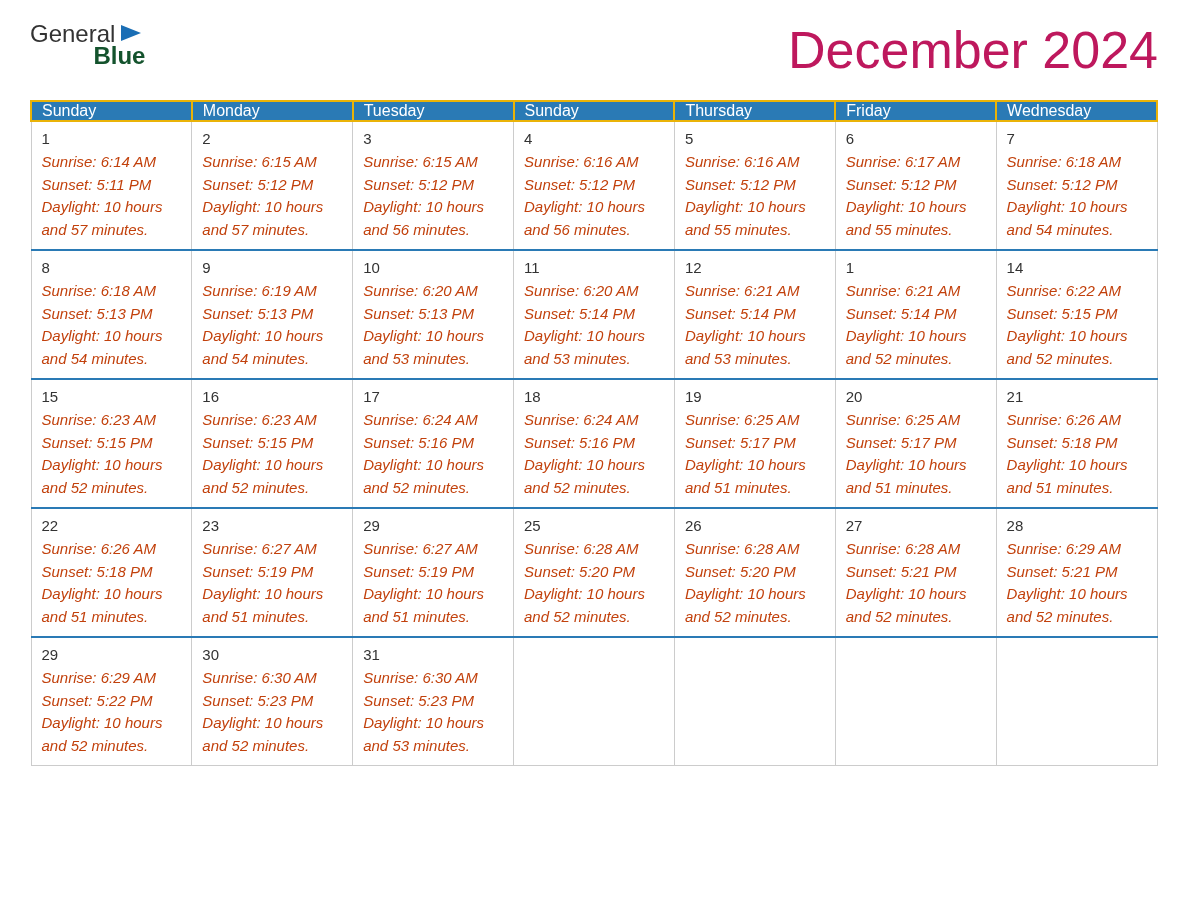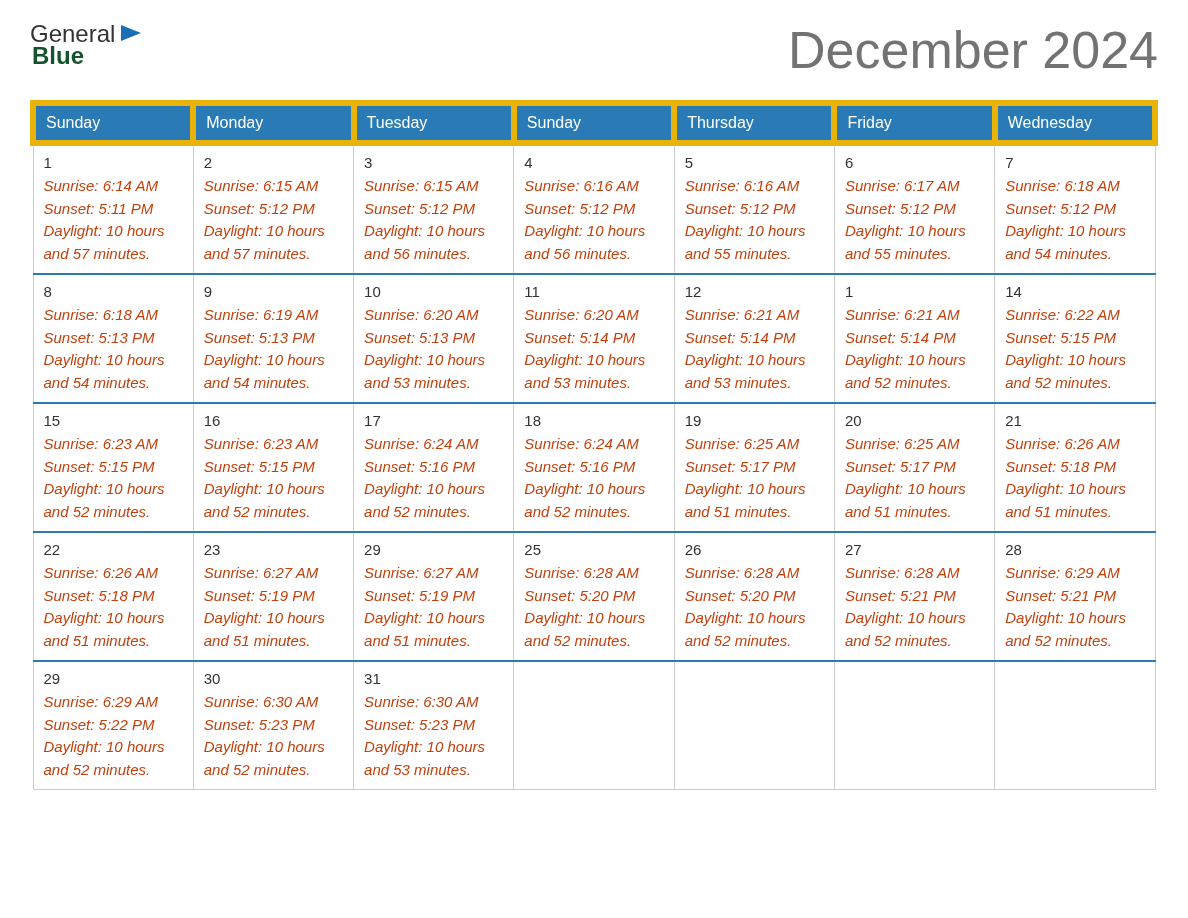--- a/index.html
+++ b/index.html
@@ -12,50 +12,51 @@
     }
     .header {
       display: flex;
       justify-content: space-between;
       align-items: flex-start;
       margin-bottom: 20px;
     }
     .logo {
       display: flex;
       align-items: center;
+      text-align: right;
     }
     .logo-wrapper {
       display: flex;
       flex-direction: column;
     }
     .title-block {
       text-align: right;
     }
     .month-title {
       font-size: 52px;
       font-weight: normal;
-      color: #737373;
+      color: #be185d;
     }
     .location {
       font-size: 22px;
       color: #555;
     }
     table {
       width: 100%;
       border-collapse: collapse;
       table-layout: fixed;
     }
     thead th {
       background-color: #2a7ab5;
       color: #fff;
-      padding: 8px 10px;
+      padding: 0 10px;
       font-size: 16px;
       font-weight: normal;
       text-align: left;
-      border: 6px solid #eab308;
+      border: 2px solid #eab308;
     }
     tbody td {
       vertical-align: top;
       padding: 8px 10px;
       border: 1px solid #ccc;
       border-top: 2px solid #2a7ab5;
       font-size: 13px;
       color: #333;
       height: 110px;
     }

